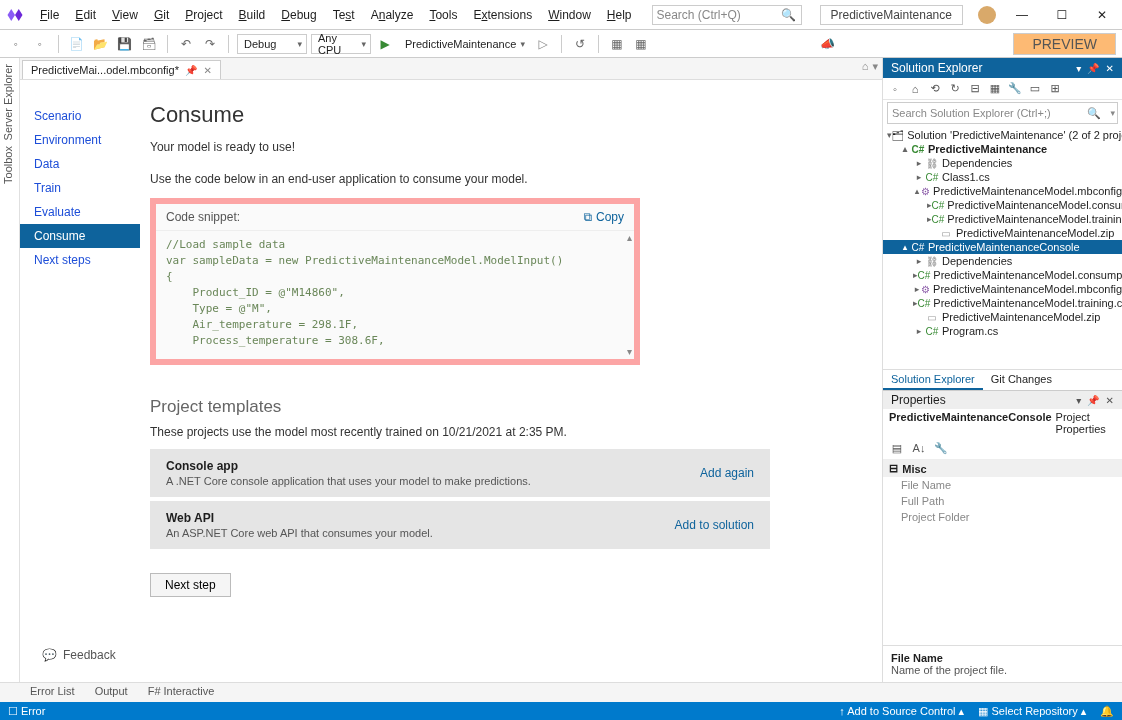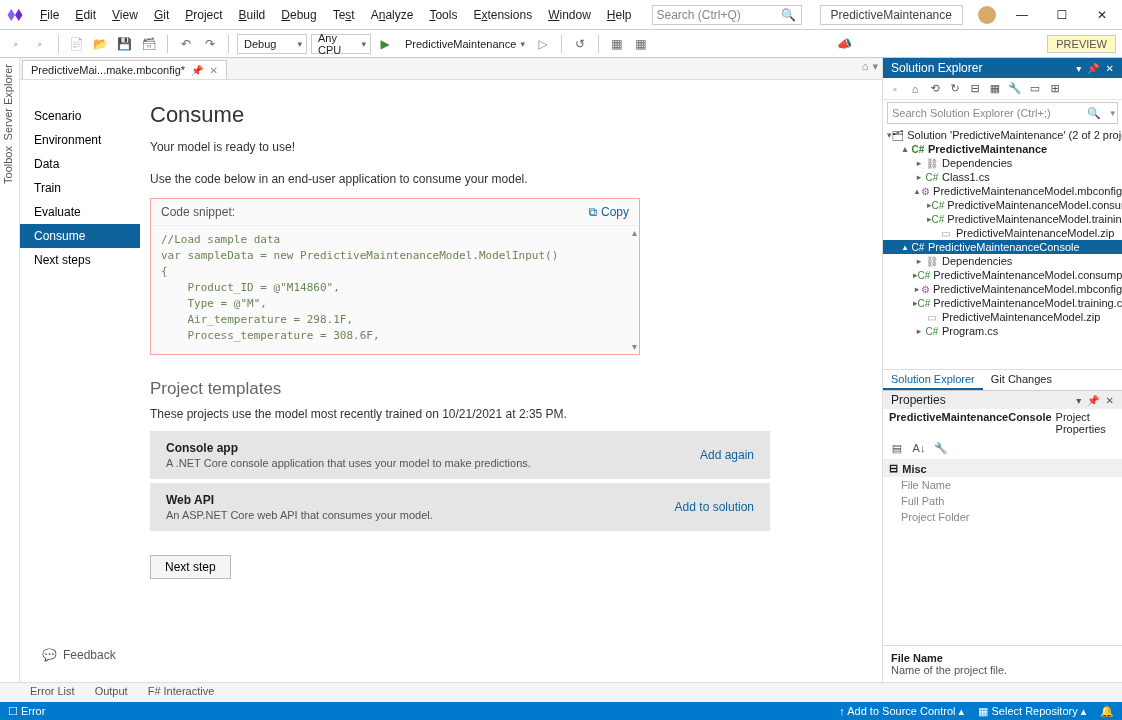--- a/index.html
+++ b/index.html
@@ -18,48 +18,48 @@
 .avatar { width: 18px; height: 18px; border-radius: 50%; background: #d9a96a; }
 .winbtn { width: 28px; height: 20px; display: flex; align-items: center; justify-content: center; }
 
 
 .toolbar { height: 28px; display: flex; align-items: center; padding: 0 6px; border-bottom: 1px solid #ccc; gap: 4px; }
 .tb-btn { width: 20px; height: 20px; display: flex; align-items: center; justify-content: center; color: #666; }
 .tb-sep { width: 1px; height: 18px; background: #ccc; margin: 0 4px; }
 .tb-drop { height: 20px; border: 1px solid #ccc; padding: 0 18px 0 6px; display: flex; align-items: center; font-size: 11px; position: relative; }
 .tb-drop::after { content: "▾"; position: absolute; right: 4px; font-size: 9px; color: #666; }
 .tb-play { color: #388a34; }
-.preview-btn { margin-left: auto; background: #fef9c3; border: 1px solid #ccc; padding: 2px 8px; color: #555; font-size: 11px; }
+.preview-btn { margin-left: auto; background: #fdba74; border: 1px solid #ccc; padding: 2px 18px; color: #555; font-size: 14px; }
 .megaphone { margin-right: 8px; color: #666; }
 
 
 .main-area { display: flex; height: calc(720px - 30px - 28px - 20px - 18px); }
 
 
 .left-rail { width: 20px; writing-mode: vertical-rl; text-orientation: mixed; display: flex; gap: 6px; padding: 6px 2px; font-size: 11px; color: #555; border-right: 1px solid #e0e0e0; }
 .left-rail span { transform: rotate(180deg); }
 
 
 .doc-area { flex: 1; display: flex; flex-direction: column; }
 .doctab-strip { height: 22px; background: #f5f5f5; display: flex; align-items: flex-end; border-bottom: 1px solid #ddd; position: relative; }
 .doctab { background: #fff; border: 1px solid #ccc; border-bottom: none; padding: 3px 8px; font-size: 11px; display: flex; align-items: center; gap: 6px; margin-left: 2px; }
 .doctab .pin { color: #888; font-size: 10px; }
 .doctab .x { color: #888; font-size: 10px; }
 .doctab-strip .right-icons { position: absolute; right: 4px; top: 2px; display: flex; gap: 4px; color: #888; font-size: 11px; }
 
 
 .ml-wrap { flex: 1; display: flex; background: #fff; overflow: hidden; }
 .ml-sidebar { width: 120px; padding: 24px 0 0 0; }
-.ml-sidebar-item { padding: 5px 14px; font-size: 12px; color: #000000; }
+.ml-sidebar-item { padding: 5px 14px; font-size: 12px; color: #1d4ed8; }
 .ml-sidebar-item.active { background: #0e639c; color: #fff; }
 .ml-content { flex: 1; padding: 22px 40px 10px 10px; overflow: auto; }
 .ml-content h1 { font-size: 22px; font-weight: 400; color: #333; margin-bottom: 12px; }
 .ml-content .lead { font-size: 12px; color: #333; margin-bottom: 18px; }
 .ml-content .desc { font-size: 12px; color: #333; margin-bottom: 12px; }
-.code-box { border: 1px solid #fca5a5; background: #fafafa; width: 490px; position: relative; margin-bottom: 24px; }
+.code-box { border: 6px solid #fca5a5; background: #fafafa; width: 490px; position: relative; margin-bottom: 32px; }
 .code-hdr { padding: 6px 10px; font-size: 12px; color: #555; display: flex; justify-content: space-between; border-bottom: 1px solid #eee; }
 .copy-btn { color: #0e639c; cursor: pointer; display: flex; gap: 4px; align-items: center; }
 .code-body { padding: 6px 10px 10px; font-family: Consolas, monospace; font-size: 11px; color: #6a8759; white-space: pre; line-height: 1.45; }
 .code-box .scroll-up { position: absolute; right: 2px; top: 28px; font-size: 10px; color: #888; }
 .code-box .scroll-dn { position: absolute; right: 2px; bottom: 2px; font-size: 10px; color: #888; }
 
 .pt-hdr { font-size: 17px; font-weight: 400; color: #666; margin-bottom: 8px; }
 .pt-desc { font-size: 12px; color: #333; margin-bottom: 10px; }
 .pt-card { width: 620px; background: #e5e5e5; padding: 10px 16px; display: flex; align-items: center; justify-content: space-between; margin-bottom: 4px; }
 .pt-card .t { font-weight: 600; font-size: 12px; }
@@ -182,21 +182,21 @@
 
 <div class="main-area">
   <div class="left-rail">
     <span>Server Explorer</span>
     <span>Toolbox</span>
   </div>
 
   <div class="doc-area">
     <div class="doctab-strip">
       <div class="doctab">
-        <span>PredictiveMai...make.mbconfig*</span>
+        <span>PredictiveMai...odel.mbconfig*</span>
         <span class="pin">📌</span>
         <span class="x">✕</span>
       </div>
       <div class="right-icons">
         <span>⌂</span>
         <span>▾</span>
       </div>
     </div>
 
     <div class="ml-wrap">

